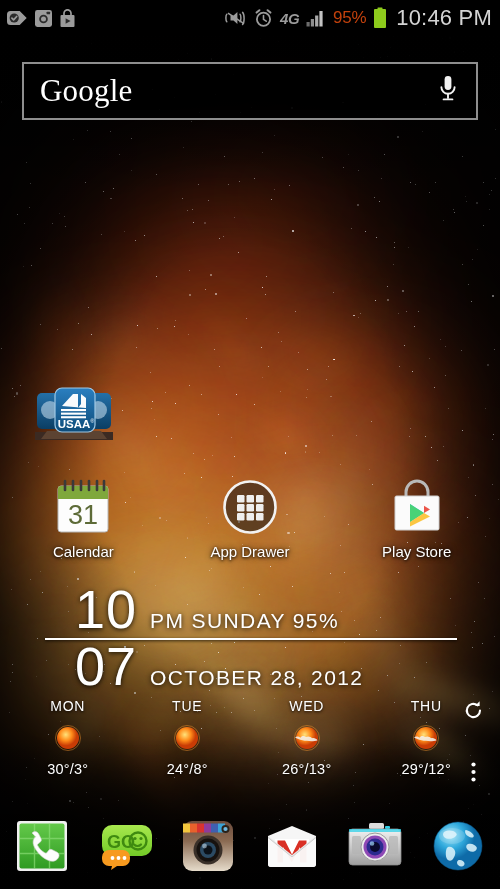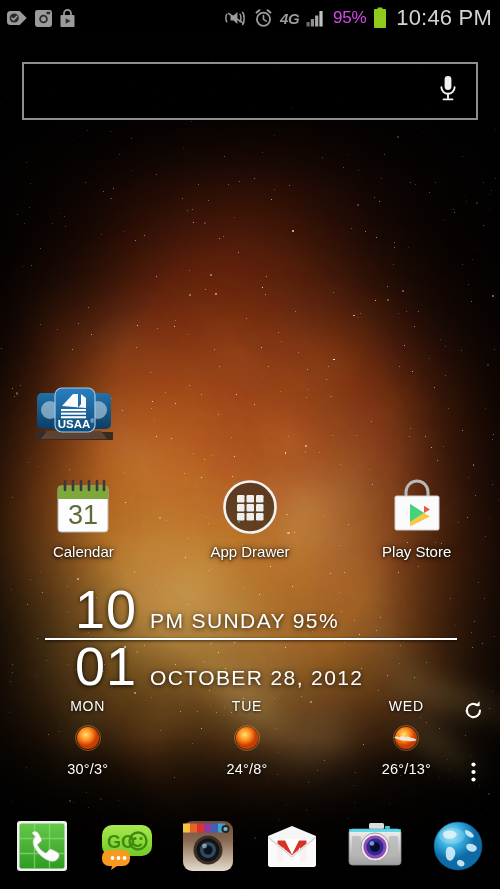--- a/index.html
+++ b/index.html
@@ -35,21 +35,21 @@
   
   #statusbar {
     position:absolute; left:0; top:0; width:500px; height:36px;
     background:#000; display:flex; align-items:center;
     padding:0 8px 0 6px; z-index:40;
   }
   #status-left { display:flex; align-items:center; gap:6px; }
   #status-right { margin-left:auto; display:flex; align-items:center; gap:7px; }
   .sicon { display:block; }
   #status-battery-pct {
-    color:#d946ef; font-size:17px; letter-spacing:-.3px;
+    color:#c2410c; font-size:17px; letter-spacing:-.3px;
   }
   #status-clock {
     color:#d4d4d4; font-size:22px; letter-spacing:.2px; margin-left:2px;
   }
 
   
   #search-widget {
     position:absolute; left:22px; top:62px; width:456px; height:58px;
     border:2px solid #8e8e8e; background:rgba(0,0,0,.78);
     display:flex; align-items:center; z-index:30;
@@ -762,20 +762,21 @@
     <span id="status-battery-pct">95%</span>
     <svg class="sicon" width="14" height="22" viewBox="0 0 14 22">
       <rect x="4.5" y="0.4" width="5" height="2" rx="0.5" fill="#8ecb1c"></rect>
       <rect x="1" y="2" width="12" height="19" rx="1" fill="#8ecb1c"></rect>
     </svg>
     <span id="status-clock">10:46 PM</span>
   </div>
 </div>
 
 <div id="search-widget">
+  <span id="search-logo">Google</span>
   <span id="search-mic">
     <svg width="20" height="30" viewBox="0 0 20 30">
       <rect x="6.6" y="2" width="6.8" height="14" rx="3.4" fill="#f2f2f2"></rect>
       <path d="M3.4 13.2a6.6 6.6 0 0013.2 0" stroke="#f2f2f2" stroke-width="1.9" fill="none" stroke-linecap="round"></path>
       <path d="M10 19.6v4.4" stroke="#f2f2f2" stroke-width="1.9" stroke-linecap="round"></path>
       <path d="M5.6 25.4h8.8" stroke="#f2f2f2" stroke-width="1.9" stroke-linecap="round"></path>
     </svg>
   </span>
 </div>
 
@@ -869,21 +870,21 @@
   </div>
 </div>
 
 <div id="clock-widget">
   <div class="clock-row">
     <span class="clock-big">10</span>
     <span class="clock-meta">PM  SUNDAY  95%</span>
   </div>
   <div id="clock-divider"></div>
   <div class="clock-row">
-    <span class="clock-big">01</span>
+    <span class="clock-big">07</span>
     <span class="clock-meta">OCTOBER 28, 2012</span>
   </div>
 </div>
 
 <div id="weather-widget">
   <div id="weather-days">
 
     <div class="wday">
       <span class="wday-name">MON</span>
       <span class="wday-ico">
@@ -918,20 +919,31 @@
       <span class="wday-ico">
         <svg width="32" height="32" viewBox="0 0 32 32">
           <circle cx="16" cy="16" r="11" fill="url(#sun1)"></circle>
           <circle cx="16" cy="16" r="12.5" fill="none" stroke="#ff9b2e" stroke-width="1" opacity=".45"></circle>
           <path d="M4 15.5c1.5-1.6 4-1.2 5.4.2 1.2-2 4-2 5.6-.6 2-1.4 5-.6 6 1.2 2.2-.6 4.6.4 5.4 2.1-4.6 1.6-17 .6-22.4-2.9z" fill="#f3f0ea" opacity=".88"></path>
         </svg>
       </span>
       <span class="wday-temp">26°/13°</span>
     </div>
 
+    <div class="wday">
+      <span class="wday-name">THU</span>
+      <span class="wday-ico">
+        <svg width="32" height="32" viewBox="0 0 32 32">
+          <circle cx="16" cy="16" r="11" fill="url(#sun1)"></circle>
+          <circle cx="16" cy="16" r="12.5" fill="none" stroke="#ff9b2e" stroke-width="1" opacity=".45"></circle>
+          <path d="M4 15.5c1.5-1.6 4-1.2 5.4.2 1.2-2 4-2 5.6-.6 2-1.4 5-.6 6 1.2 2.2-.6 4.6.4 5.4 2.1-4.6 1.6-17 .6-22.4-2.9z" fill="#f3f0ea" opacity=".88"></path>
+        </svg>
+      </span>
+      <span class="wday-temp">29°/12°</span>
+    </div>
 
   </div>
 
   <div id="weather-refresh">
     <svg width="21" height="21" viewBox="0 0 21 21">
       <path d="M17 10.5a6.6 6.6 0 11-2.5-5.2" stroke="#ffffff" stroke-width="2.1" fill="none" stroke-linecap="round"></path>
       <path d="M16.6 1.3v4.6h-4.6z" fill="#ffffff"></path>
     </svg>
   </div>
 

